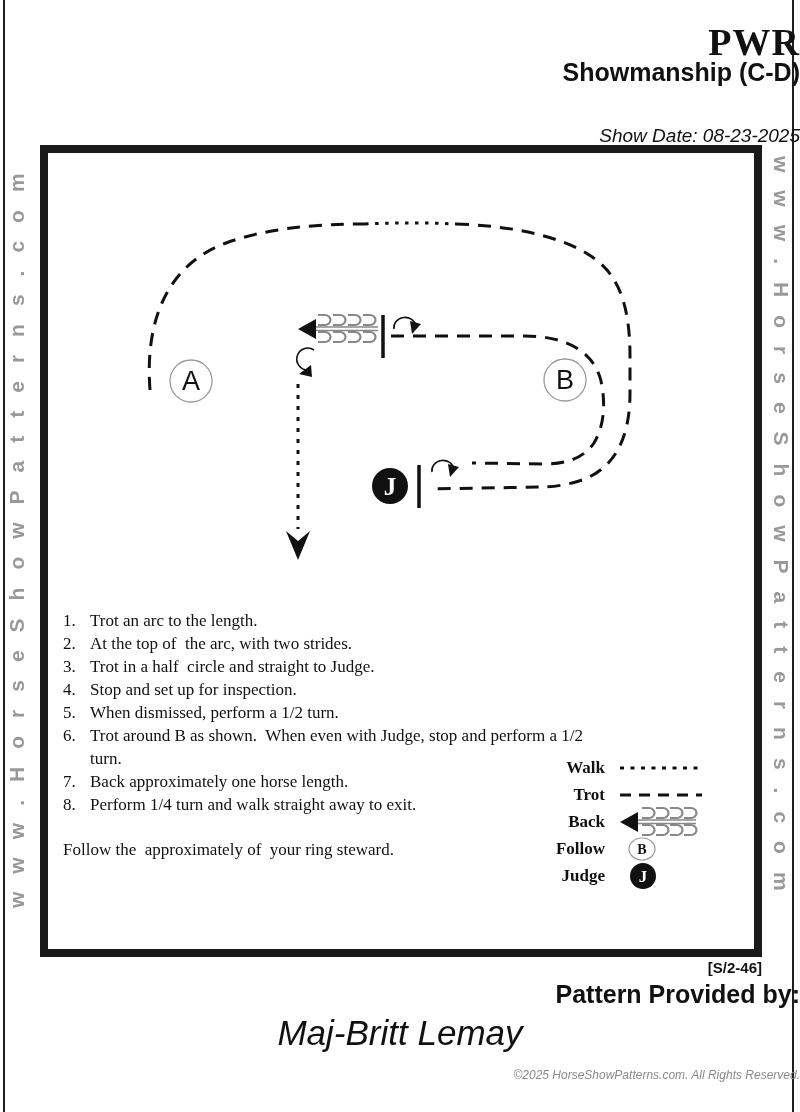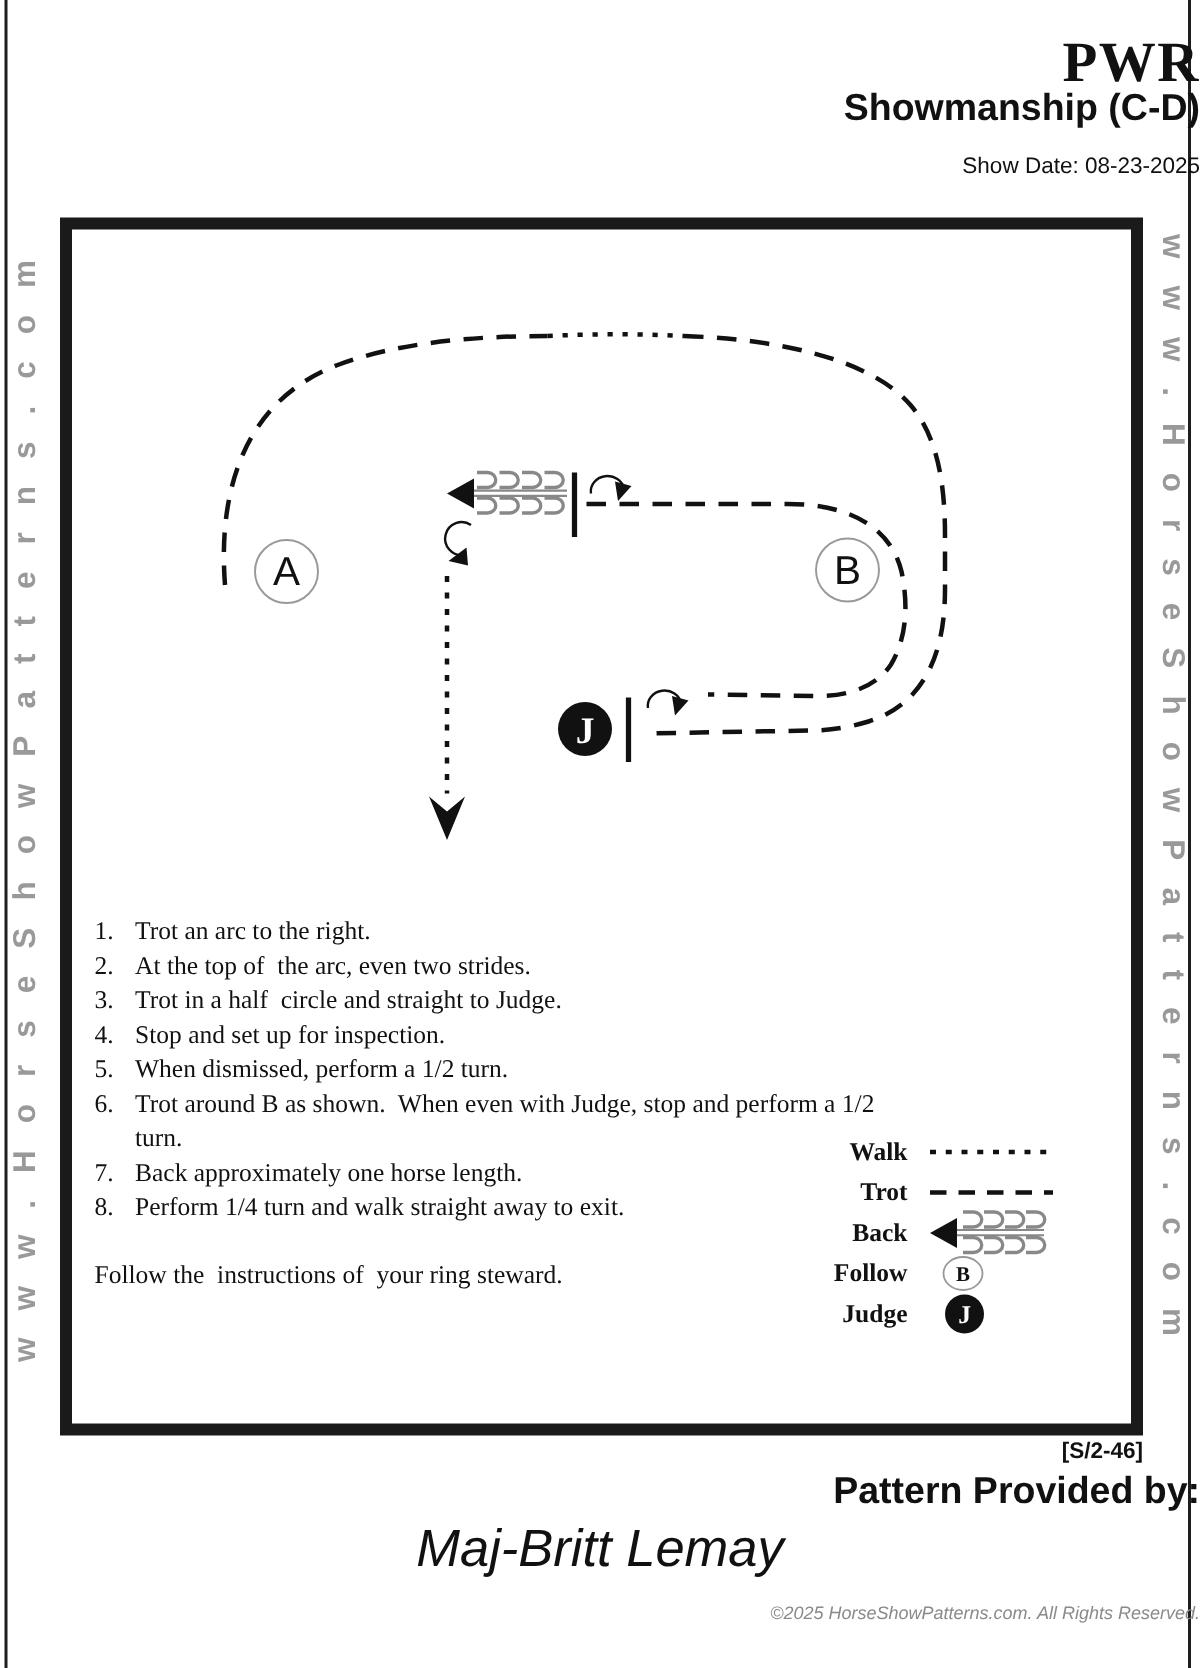--- a/index.html
+++ b/index.html
@@ -16,21 +16,21 @@
     writing-mode:vertical-rl;text-align:center;
     font-weight:bold;font-size:21px;letter-spacing:18px;color:#999;
     font-family:"Liberation Sans",sans-serif;white-space:nowrap;overflow:hidden;
   }
   .vtext.left-rail{left:5px;transform:rotate(180deg);}
   .vtext.right-rail{left:763px;}
   
   .hdr{position:absolute;left:0;width:100%;text-align:right;}
   .title{top:20px;font-family:"Liberation Serif",serif;font-weight:bold;font-size:38px;letter-spacing:1px;}
   .subtitle{top:58px;font-weight:bold;font-size:25px;}
-  .showdate{top:102px;font-size:15px;}
+  .showdate{top:125px;font-style:italic;font-size:19px;}
   
   .pattern-box{
     position:absolute;left:40px;top:145px;width:706px;height:796px;
     border:8px solid #1a1a1a;background:#fff;
   }
   .pattern-box svg.diagram{position:absolute;left:0;top:0;}
   
   .instructions{
     position:absolute;left:15px;top:456px;width:552px;
     font-family:"Liberation Serif",serif;font-size:17px;line-height:23px;color:#111;
@@ -124,25 +124,25 @@
       </g>
       <g>
         <circle cx="342" cy="333" r="18" fill="#111"></circle>
         <text x="342" y="342" text-anchor="middle" font-family="Liberation Serif, serif" font-weight="bold" font-size="25" fill="#fff">J</text>
       </g>
     </svg>
 
     <div class="instructions">
       <div class="item">
         <span class="num">1.</span>
-        <span class="txt">Trot an arc to the right.</span>
+        <span class="txt">Trot an arc to the length.</span>
       </div>
       <div class="item">
         <span class="num">2.</span>
-        <span class="txt">At the top of  the arc, even two strides.</span>
+        <span class="txt">At the top of  the arc, with two strides.</span>
       </div>
       <div class="item">
         <span class="num">3.</span>
         <span class="txt">Trot in a half  circle and straight to Judge.</span>
       </div>
       <div class="item">
         <span class="num">4.</span>
         <span class="txt">Stop and set up for inspection.</span>
       </div>
       <div class="item">
@@ -154,21 +154,21 @@
         <span class="txt">Trot around B as shown.  When even with Judge, stop and perform a 1/2 turn.</span>
       </div>
       <div class="item">
         <span class="num">7.</span>
         <span class="txt">Back approximately one horse length.</span>
       </div>
       <div class="item">
         <span class="num">8.</span>
         <span class="txt">Perform 1/4 turn and walk straight away to exit.</span>
       </div>
-      <div class="note">Follow the  instructions of  your ring steward.</div>
+      <div class="note">Follow the  approximately of  your ring steward.</div>
     </div>
 
     <div class="legend">
       <div class="lrow">
         <span class="llabel">Walk</span>
         <span class="lsym">
           <svg width="86" height="10" viewBox="0 0 86 10">
               <line x1="2" y1="5" x2="84" y2="5" stroke="#111" stroke-width="3" stroke-dasharray="4 6.5"></line>
             </svg>
         </span>

